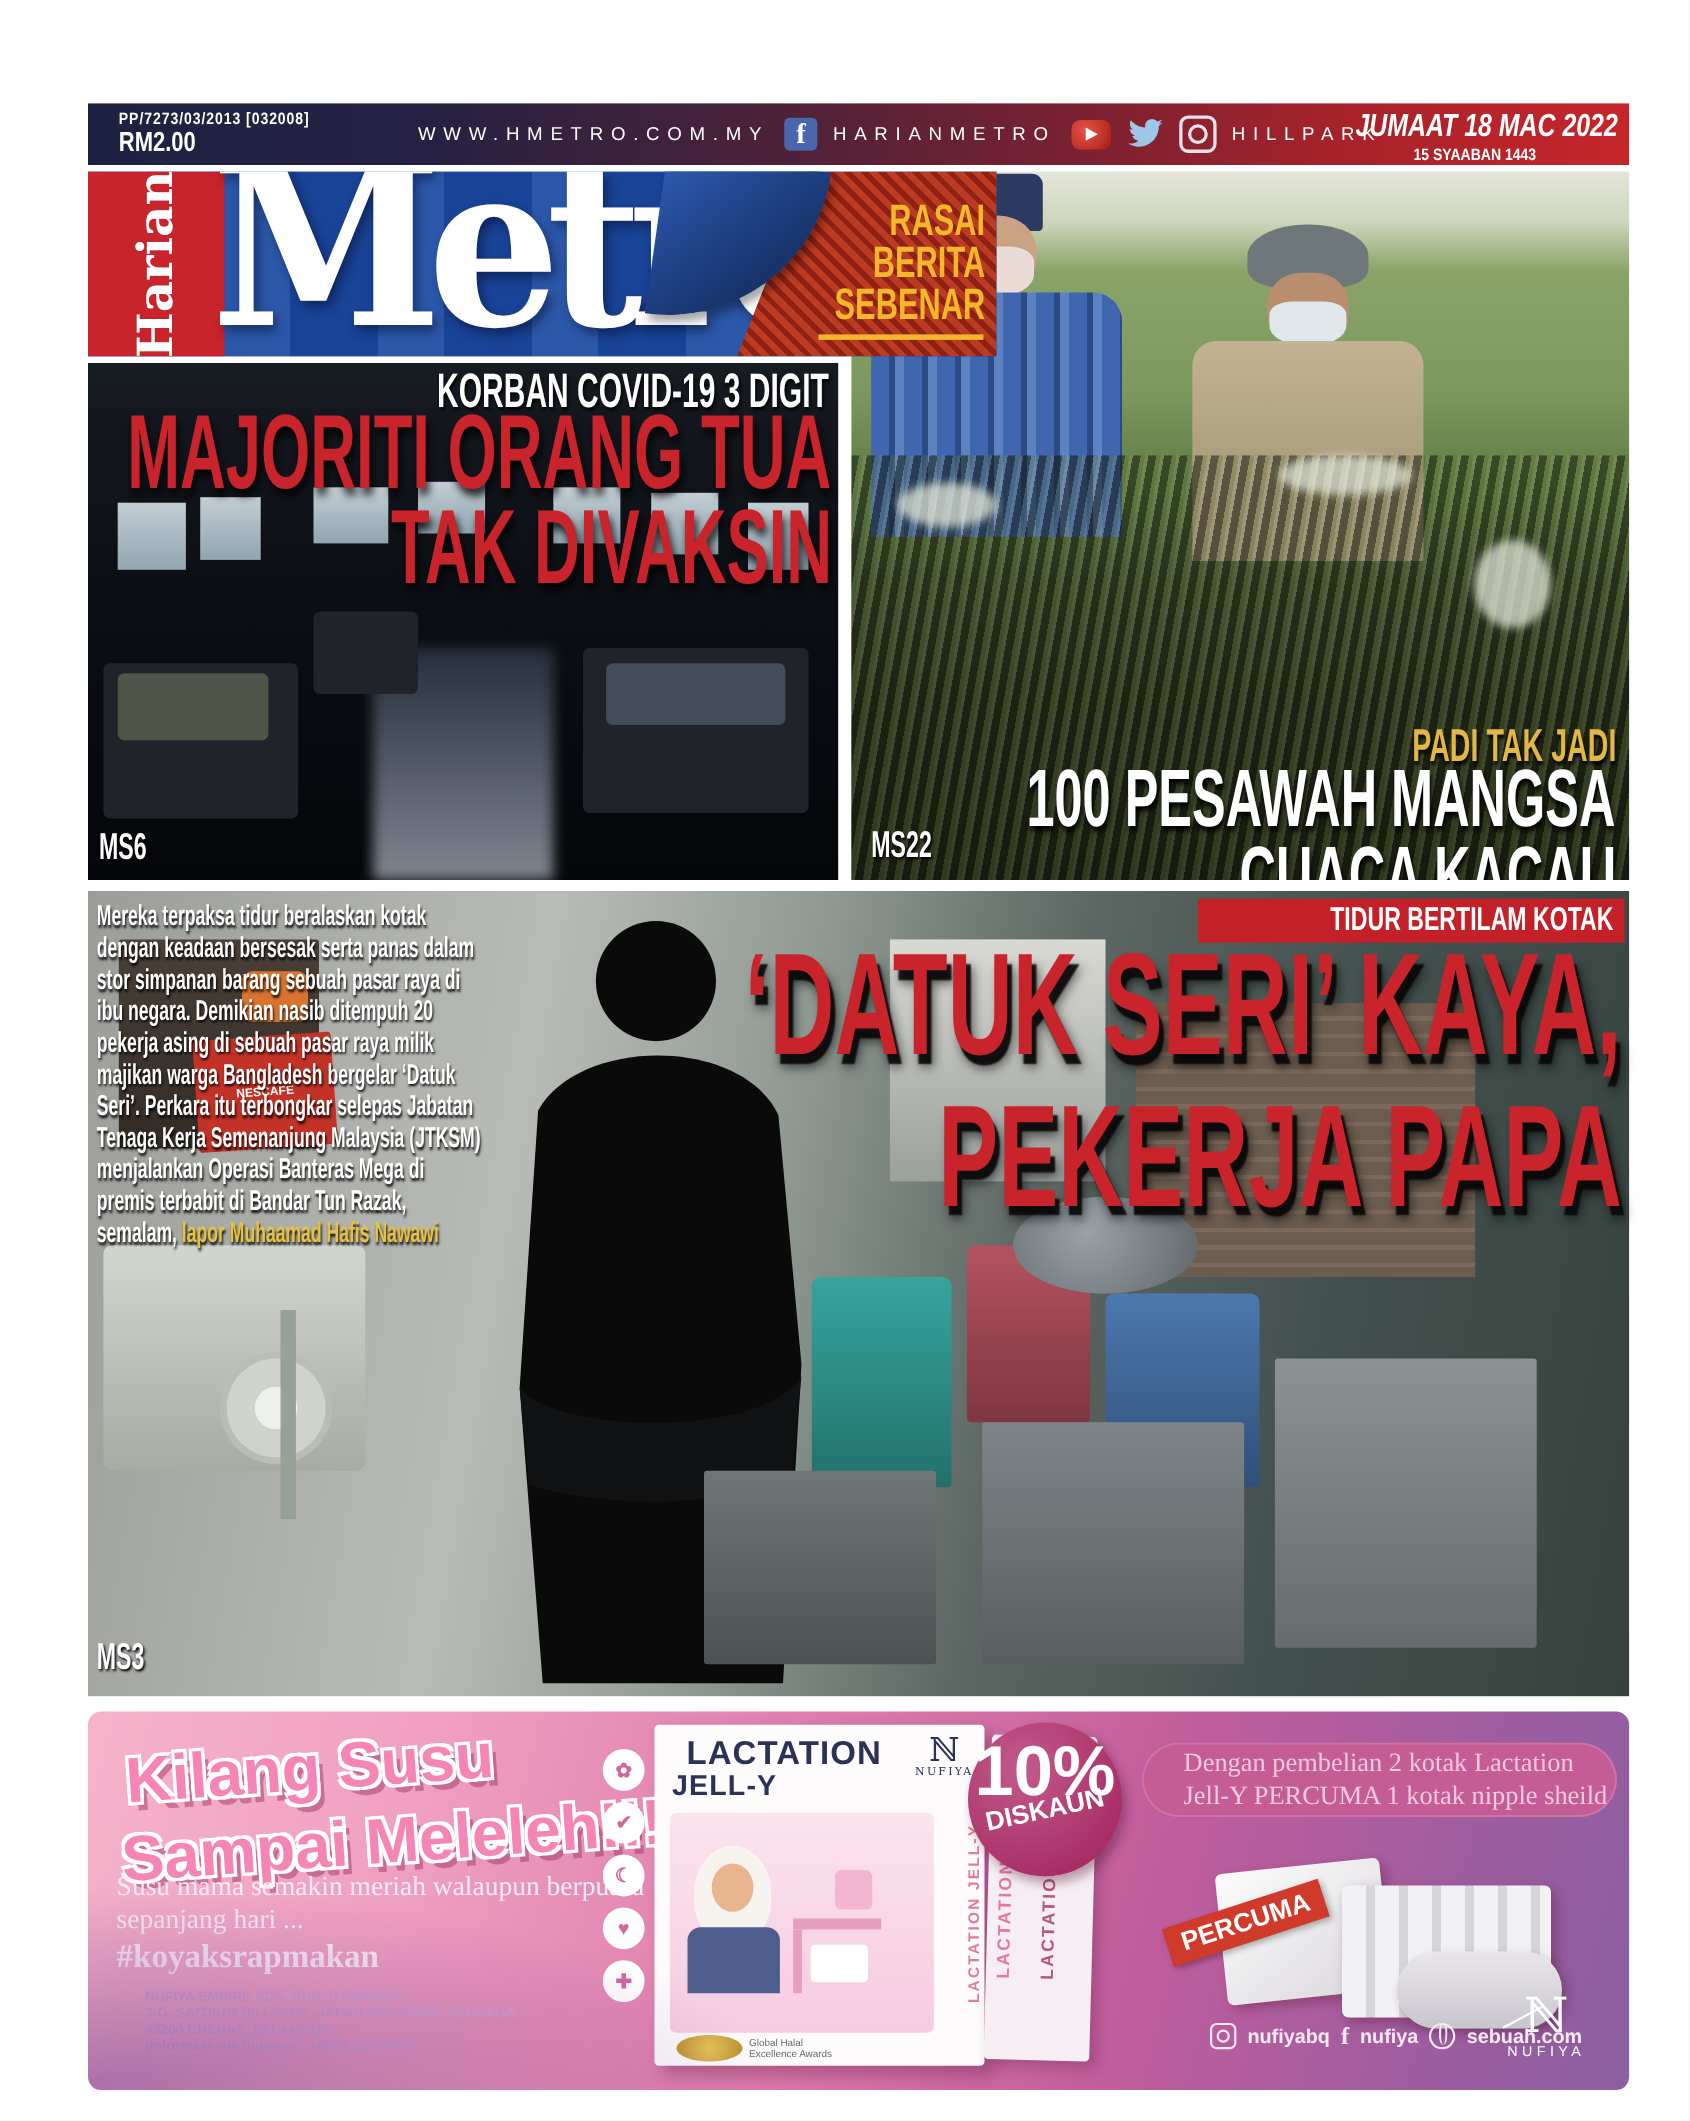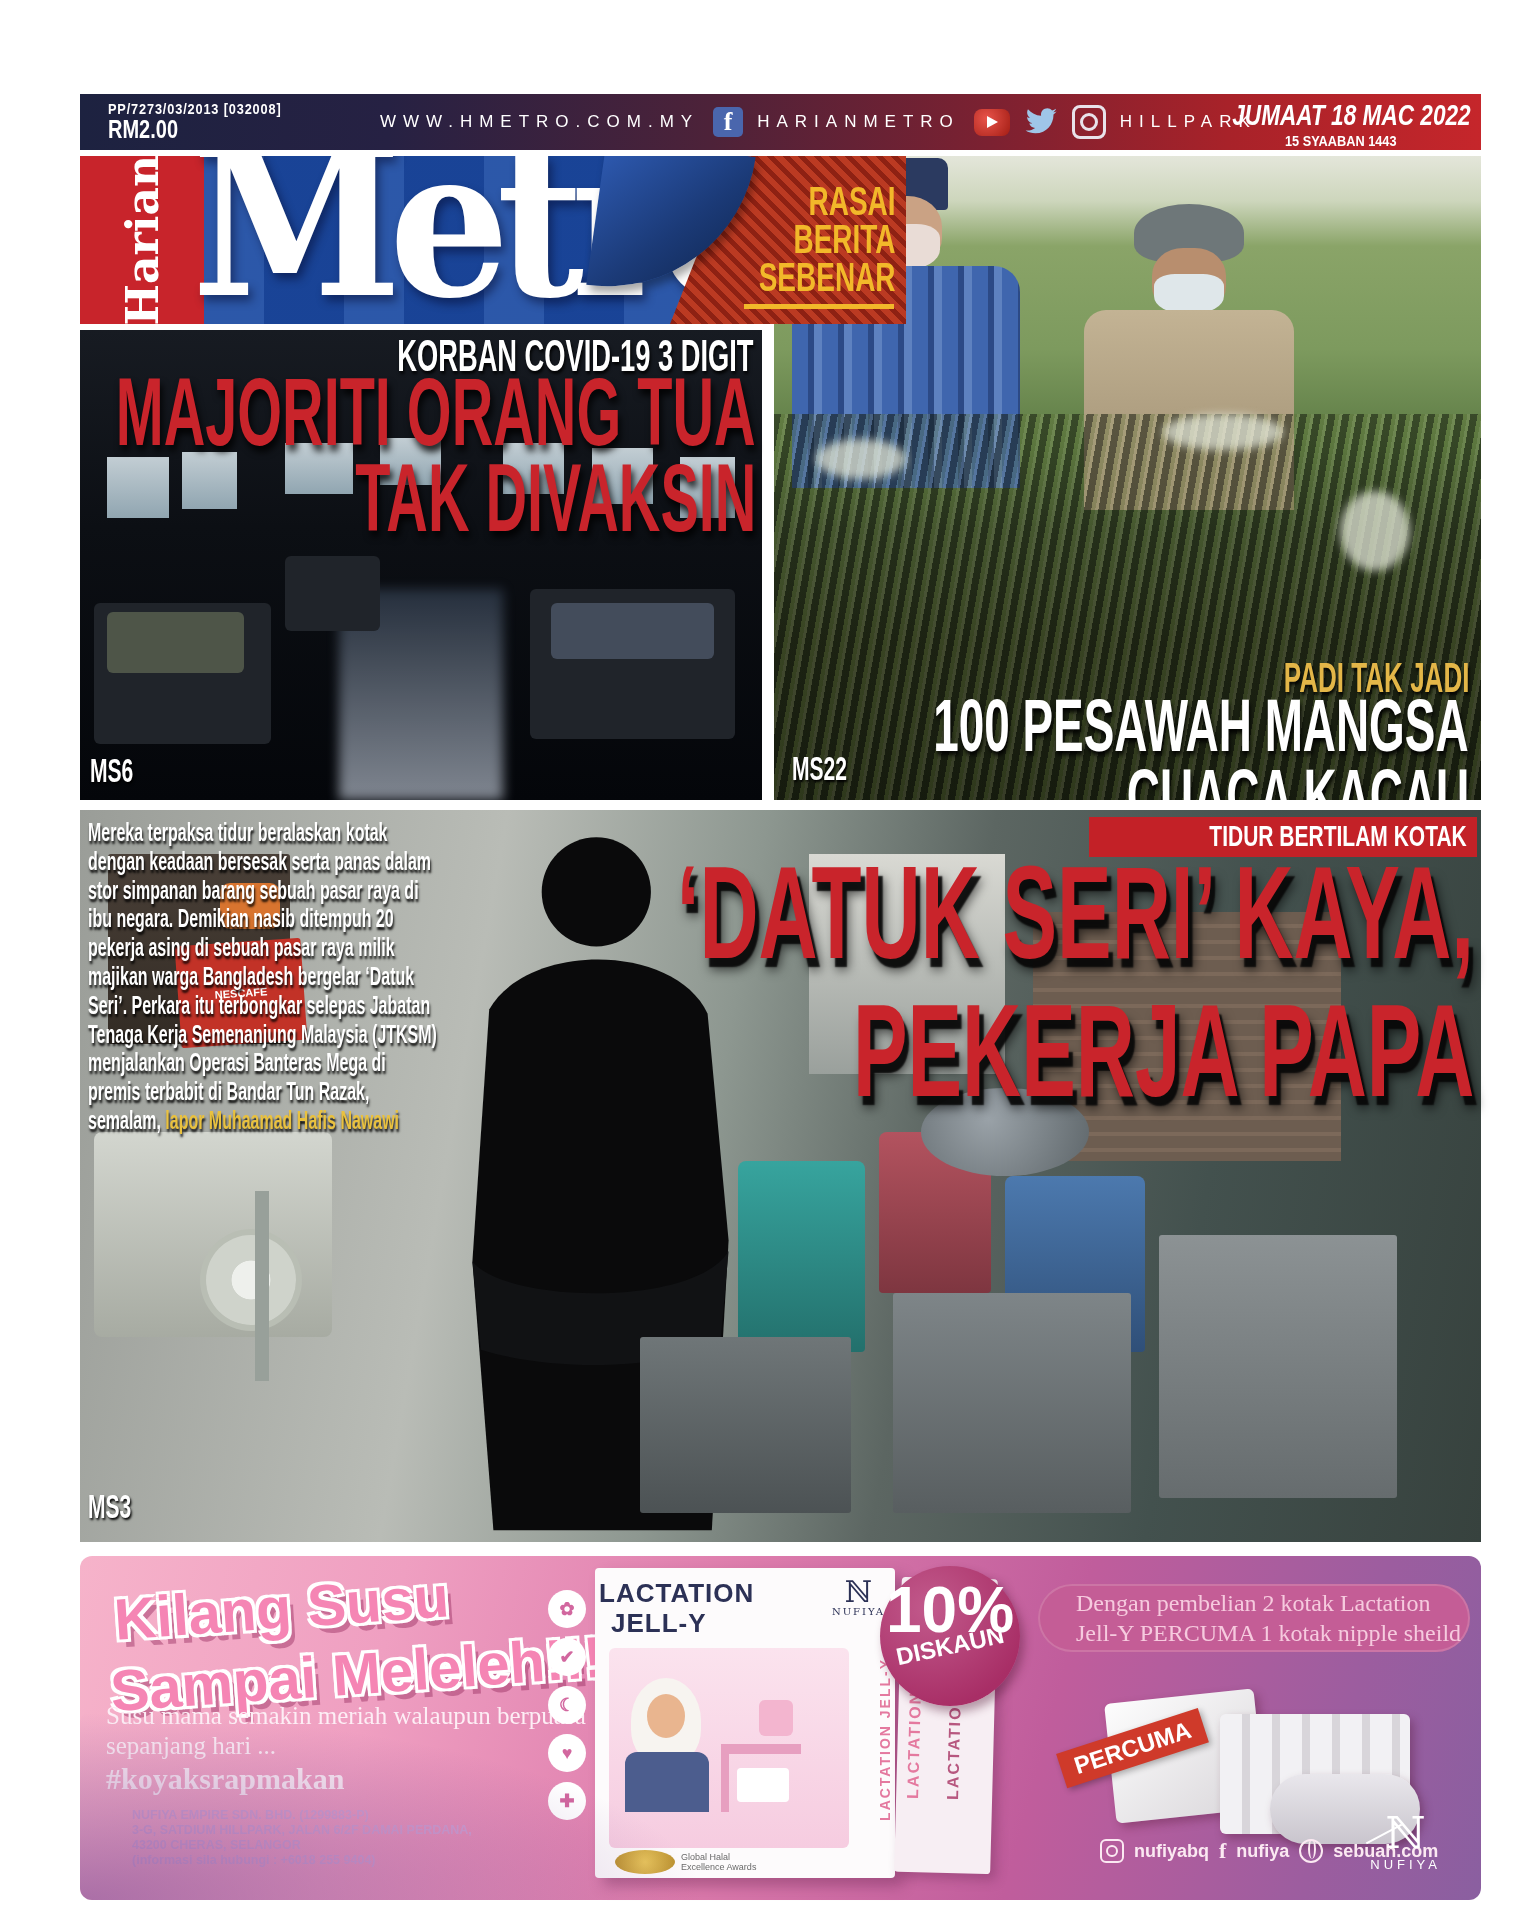--- a/index.html
+++ b/index.html
@@ -301,21 +301,21 @@
 
     <div class="badgecol" style="left:468px;top:34px;">
       <div class="bcircle">✿</div>
       <div class="bcircle">✔</div>
       <div class="bcircle">☾</div>
       <div class="bcircle">♥</div>
       <div class="bcircle">✚</div>
     </div>
 
     <div id="prodbox">
-      <div class="abs" style="left:4px;top:10px;font-weight:bold;color:#2c3156;font-size:26px;letter-spacing:1px;">LACTATION</div>
+      <div class="abs" style="left:29px;top:10px;font-weight:bold;color:#2c3156;font-size:30px;letter-spacing:1px;">LACTATION</div>
       <div class="abs" style="left:16px;top:40px;font-weight:bold;color:#2c3156;font-size:26px;letter-spacing:1px;">JELL-Y</div>
       <div class="abs" style="right:10px;top:10px;text-align:center;color:#2c3156;font-family:'DejaVu Serif',serif;">
         <div style="font-size:30px;line-height:28px;">ℕ</div>
         <div style="font-size:10px;letter-spacing:2px;">NUFIYA</div>
       </div>
       <div class="abs" style="left:14px;top:80px;width:240px;height:200px;background:linear-gradient(#fbe3ee,#f6cce0);border-radius:6px;">
         <div class="abs" style="left:22px;top:30px;width:70px;height:86px;background:#f7f4f0;border-radius:50% 50% 40% 40%;"></div>
         <div class="abs" style="left:38px;top:46px;width:38px;height:44px;background:#e9b58f;border-radius:50%;"></div>
         <div class="abs" style="left:16px;top:104px;width:84px;height:60px;background:#4c5d8e;border-radius:12px 12px 0 0;"></div>
         <div class="abs" style="left:112px;top:96px;width:80px;height:10px;background:#e79fc0;"></div>

